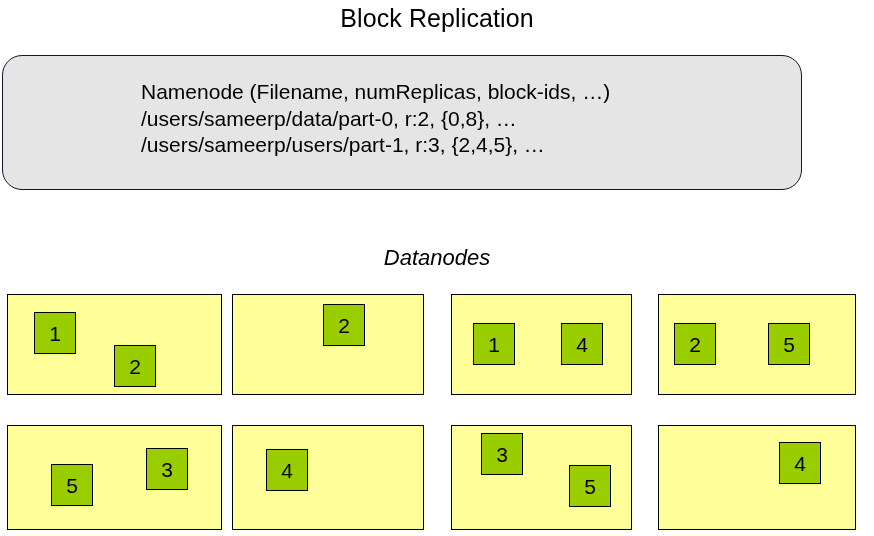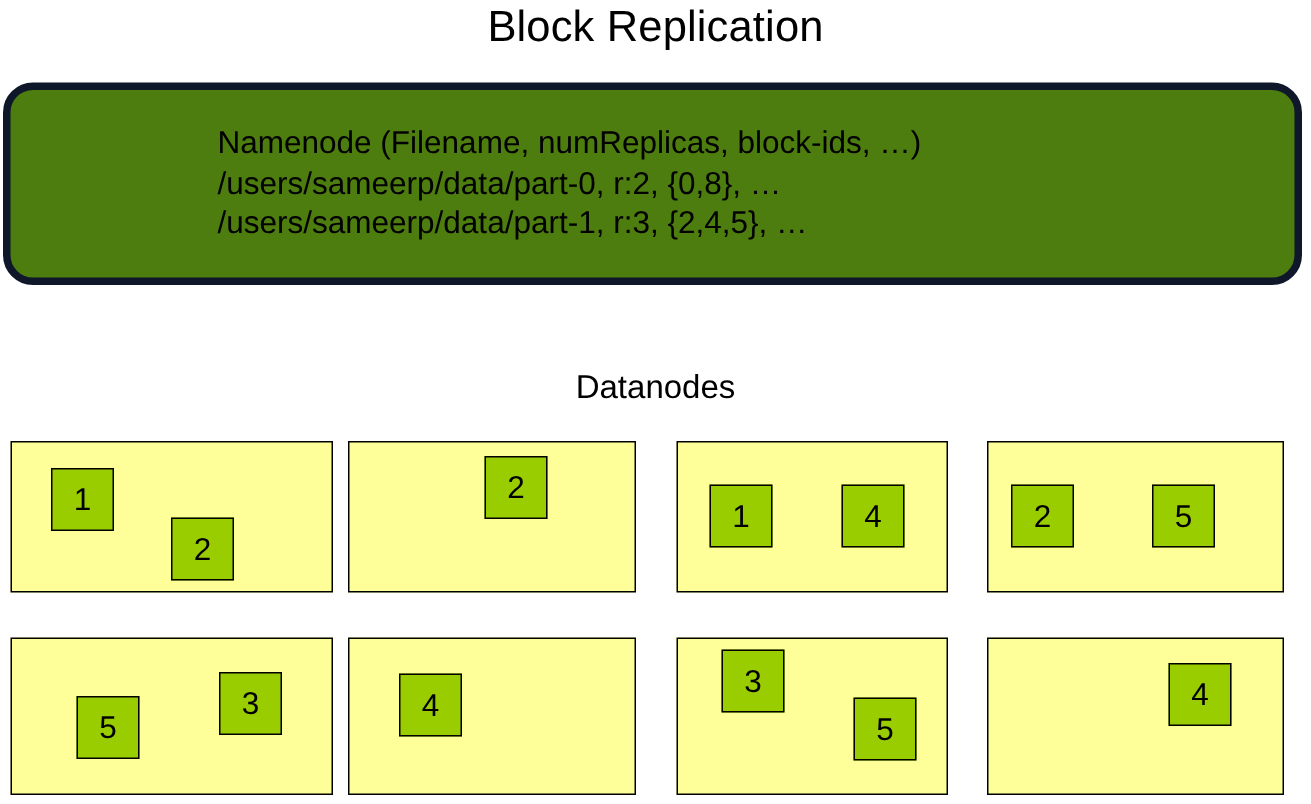--- a/index.html
+++ b/index.html
@@ -25,37 +25,37 @@
     height: 536px;
   }
 
   
   .diagram-title {
     position: absolute;
     left: 0;
     top: 4px;
     width: 874px;
     text-align: center;
-    font-size: 29px;
+    font-size: 25px;
     line-height: 28px;
     letter-spacing: 0.1px;
     color: #000000;
     white-space: nowrap;
   }
 
   
   .namenode-box {
     position: absolute;
     left: 2px;
     top: 55px;
-    width: 866px;
+    width: 800px;
     height: 135px;
     box-sizing: border-box;
-    background: #4d7c0f;
-    border: 5px solid #0f172a;
+    background: #e5e5e5;
+    border: 1px solid #0f172a;
     border-radius: 20px;
   }
   .namenode-text {
     position: absolute;
     left: 138px;
     top: 23px;
     font-size: 21px;
     line-height: 26.5px;
     white-space: nowrap;
     color: #000000;
@@ -69,20 +69,21 @@
   .datanodes-label {
     position: absolute;
     left: 0;
     top: 244px;
     width: 874px;
     text-align: center;
     font-size: 22px;
     line-height: 27px;
     color: #000000;
     white-space: nowrap;
+    font-style: italic;
   }
 
   
   .datanode {
     position: absolute;
     box-sizing: border-box;
     background: #ffff99;
     border: 1.5px solid #000000;
   }
 
@@ -106,21 +107,21 @@
 <body>
 
 <div id="diagram">
 
   <div class="diagram-title">Block Replication</div>
 
   <div class="namenode-box">
     <div class="namenode-text">
       <span class="namenode-line">Namenode (Filename, numReplicas, block-ids, …)</span>
       <span class="namenode-line">/users/sameerp/data/part-0, r:2, {0,8}, …</span>
-      <span class="namenode-line">/users/sameerp/data/part-1, r:3, {2,4,5}, …</span>
+      <span class="namenode-line">/users/sameerp/users/part-1, r:3, {2,4,5}, …</span>
     </div>
   </div>
 
   <div class="datanodes-label">Datanodes</div>
 
   <div id="datanode-layer">
       <div class="datanode" style="left: 7px; top: 294px; width: 215px; height: 101px;">
         <div class="block" style="left: 26px; top: 17px;">1</div>
         <div class="block" style="left: 106px; top: 50px;">2</div>
       </div>

